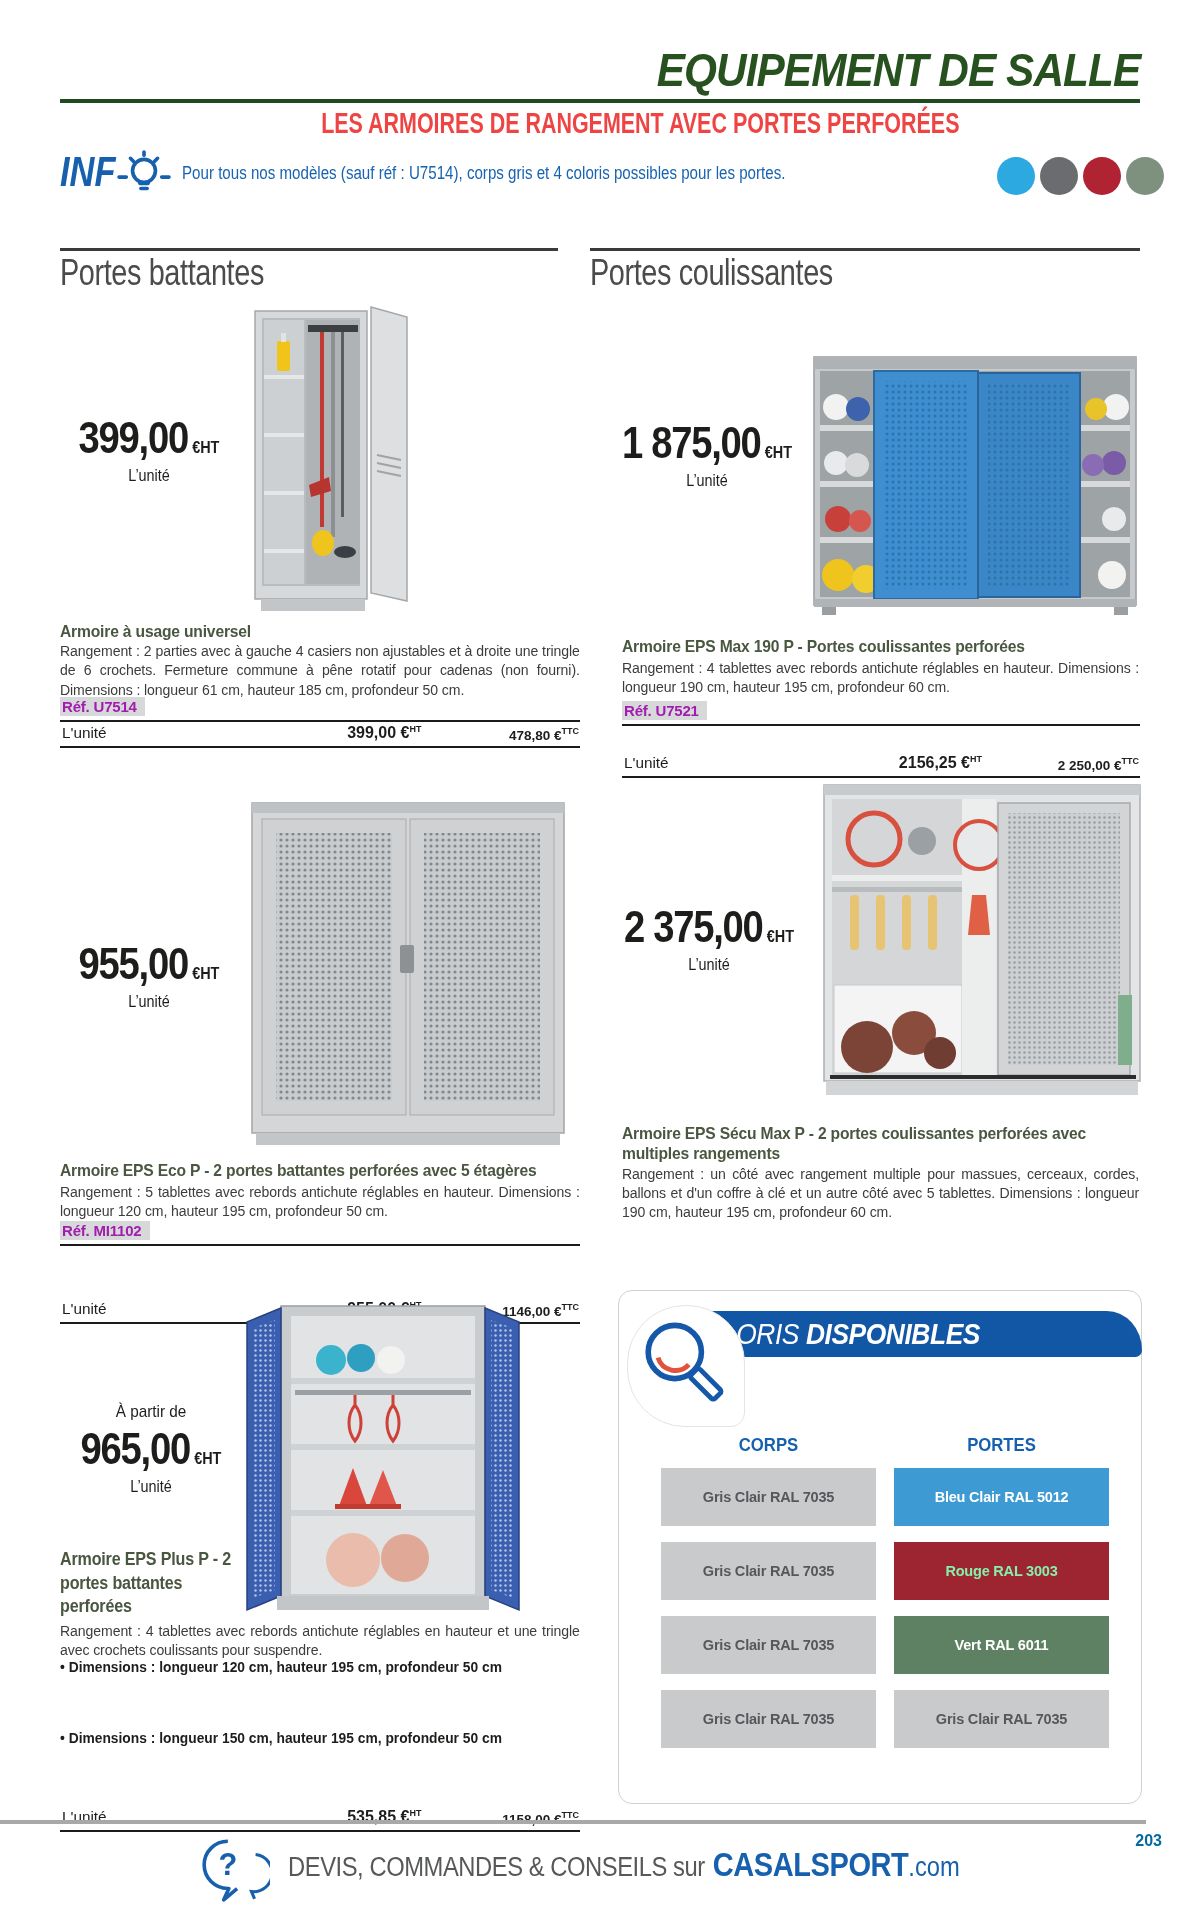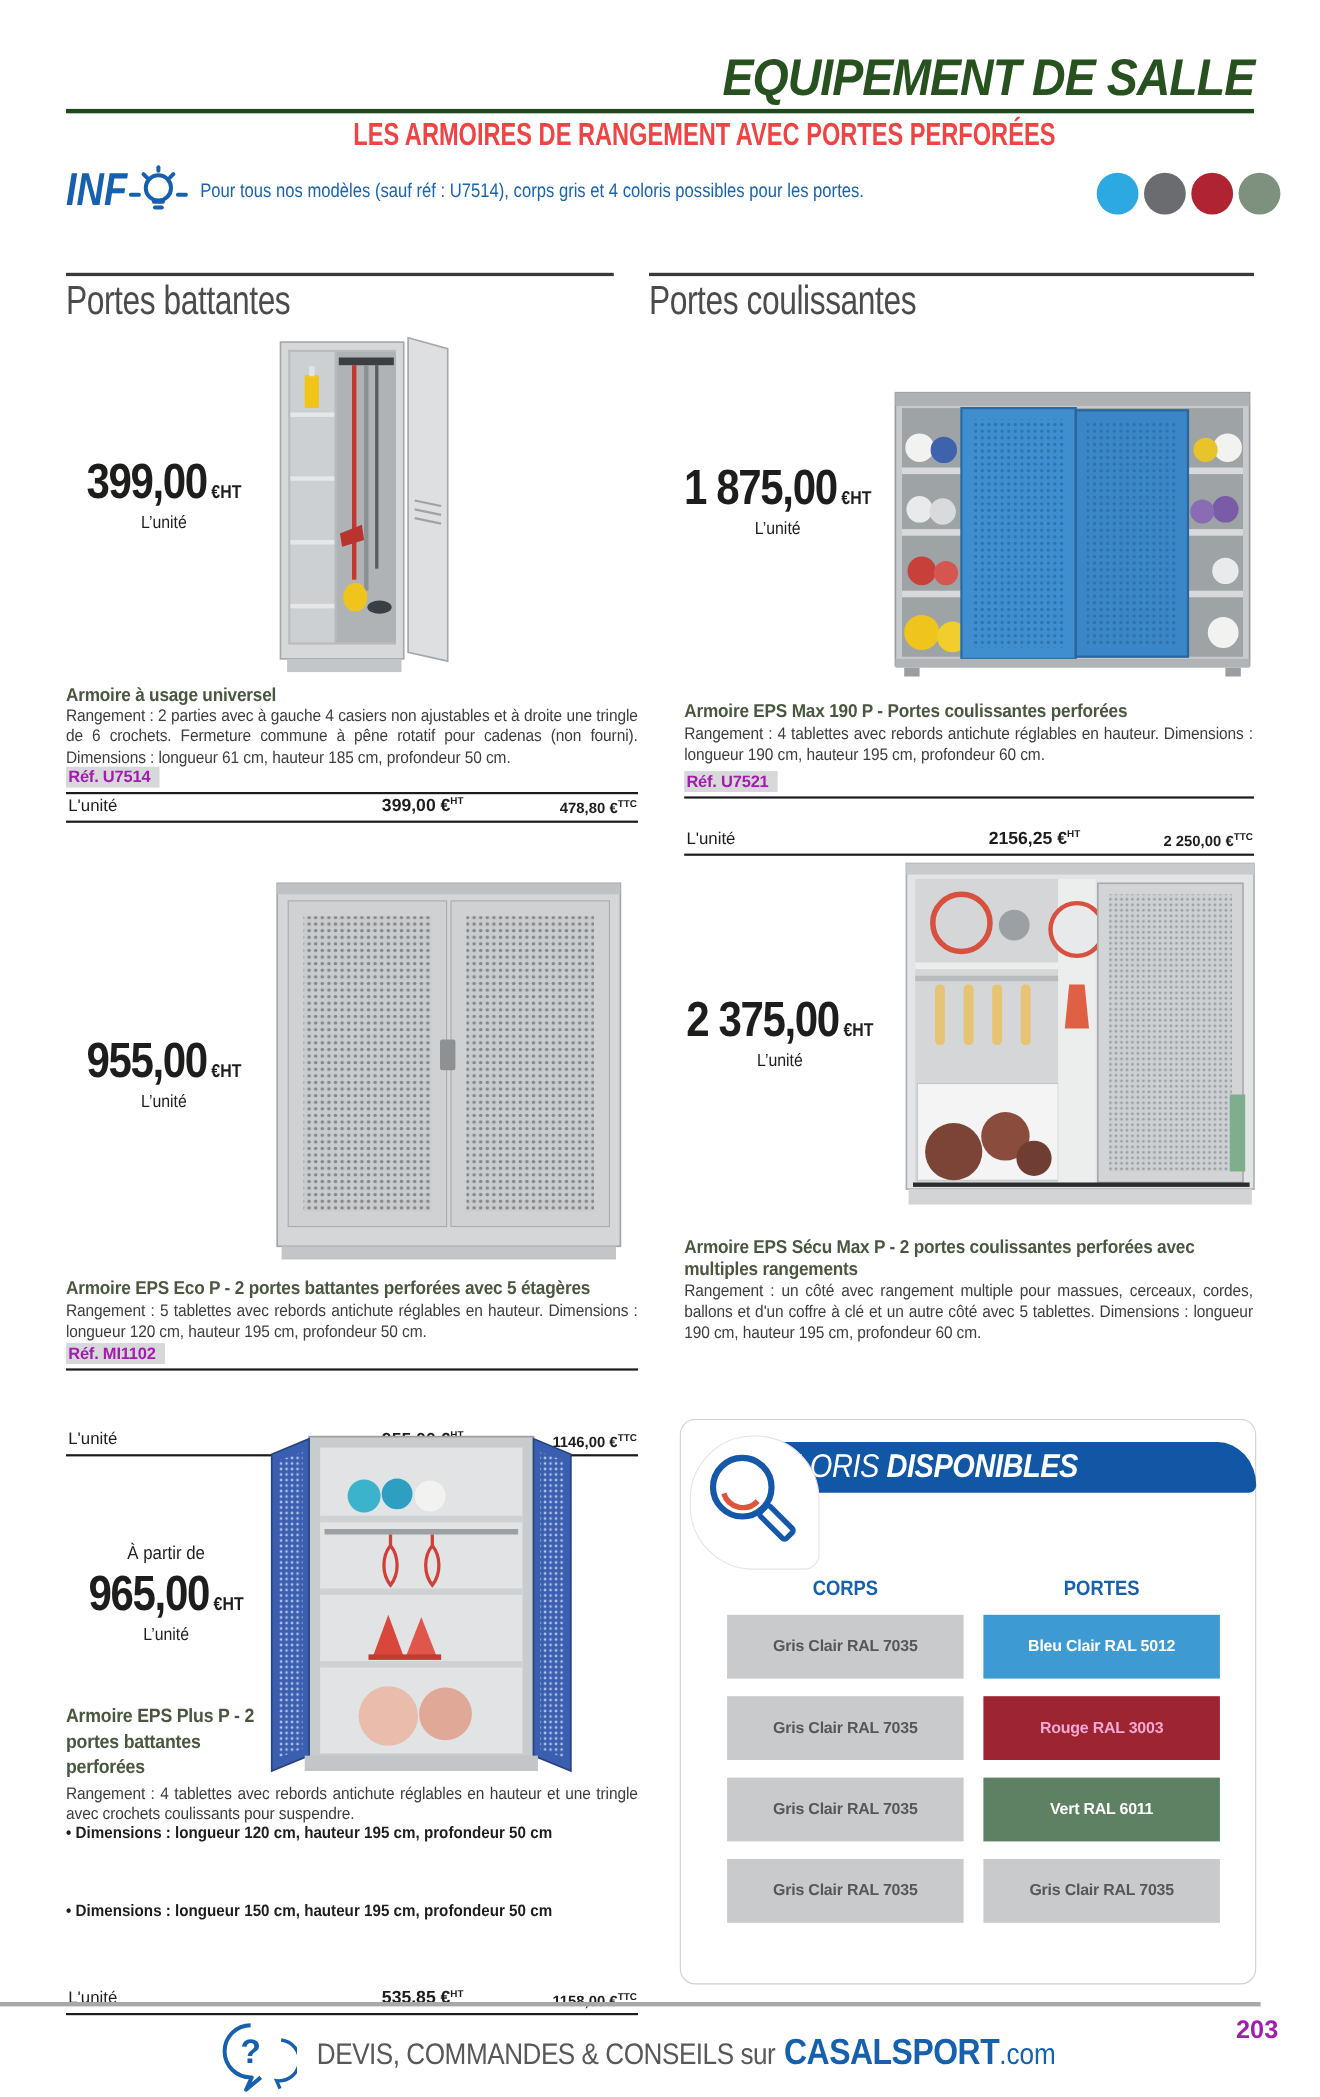--- a/index.html
+++ b/index.html
@@ -61,21 +61,21 @@
              color:#1660AE;transform:scaleX(.88);}
   .swatch{position:absolute;width:215px;height:58px;display:flex;align-items:center;
           justify-content:center;font-size:14.5px;font-weight:bold;letter-spacing:-0.2px;}
   
   .foot-rule{left:0;top:1820px;width:1146px;height:4px;background:#A8A8A8;}
   .foot-text{left:288px;top:1846px;display:flex;align-items:baseline;white-space:nowrap;
              transform:scaleX(.88);transform-origin:0 0;}
   .ft-gray{font-size:27px;color:#57585A;letter-spacing:-0.5px;}
   .ft-brand{font-size:33px;font-weight:800;color:#1660AE;margin-left:9px;letter-spacing:-0.5px;}
   .ft-suffix{font-size:27px;color:#1660AE;}
-  .page-num{right:38px;top:1832px;font-size:23px;font-weight:bold;color:#a21caf;}
+  .page-num{right:38px;top:1832px;font-size:16px;font-weight:bold;color:#0369a1;}
 </style>
 </head>
 <body>
 
 <div id="page">
 
   <div class="abs hdr-title">EQUIPEMENT DE SALLE</div>
   <div class="abs hdr-rule"></div>
   <div class="abs hdr-sub"><span>LES ARMOIRES DE RANGEMENT AVEC PORTES PERFORÉES</span></div>
 
@@ -338,21 +338,21 @@
             <rect x="46" y="40" width="24" height="9" rx="2" fill="#fff" stroke="#1557A8" stroke-width="3.5"></rect>
           </g>
       </svg>
     </div>
     <div class="col-label" style="left:42px;top:143px">CORPS</div>
     <div class="col-label" style="left:275px;top:143px">PORTES</div>
 
     <div class="swatch" style="left: 42px; top: 177px; background-color: rgb(201, 202, 203); color: rgb(85, 87, 91);">Gris Clair RAL 7035</div>
     <div class="swatch" style="left: 275px; top: 177px; background-color: rgb(62, 154, 211); color: rgb(255, 255, 255);">Bleu Clair RAL 5012</div>
     <div class="swatch" style="left: 42px; top: 251px; background-color: rgb(201, 202, 203); color: rgb(85, 87, 91);">Gris Clair RAL 7035</div>
-    <div class="swatch" style="left: 275px; top: 251px; background-color: rgb(156, 37, 49); color: #f9a8d4;">Rouge RAL 3003</div>
+    <div class="swatch" style="left: 275px; top: 251px; background-color: rgb(156, 37, 49); color: #86efac;">Rouge RAL 3003</div>
     <div class="swatch" style="left: 42px; top: 325px; background-color: rgb(201, 202, 203); color: rgb(85, 87, 91);">Gris Clair RAL 7035</div>
     <div class="swatch" style="left: 275px; top: 325px; background-color: rgb(94, 128, 99); color: rgb(255, 255, 255);">Vert RAL 6011</div>
     <div class="swatch" style="left: 42px; top: 399px; background-color: rgb(201, 202, 203); color: rgb(85, 87, 91);">Gris Clair RAL 7035</div>
     <div class="swatch" style="left: 275px; top: 399px; background-color: rgb(201, 202, 203); color: rgb(85, 87, 91);">Gris Clair RAL 7035</div>
   </div>
 
   <div class="abs foot-rule"></div>
   <svg class="abs" style="left:198px;top:1838px" width="72" height="64" viewBox="0 0 70 62">
     <path d="M29 3 a23 23 0 1 0 0 46 h1 l-5 11 13 -11" fill="none" stroke="#1660AE" stroke-width="3.5" stroke-linejoin="round"></path>
     <text x="29" y="36" font-family="Liberation Sans, sans-serif" font-size="30" font-weight="bold" fill="#1660AE" text-anchor="middle">?</text>

